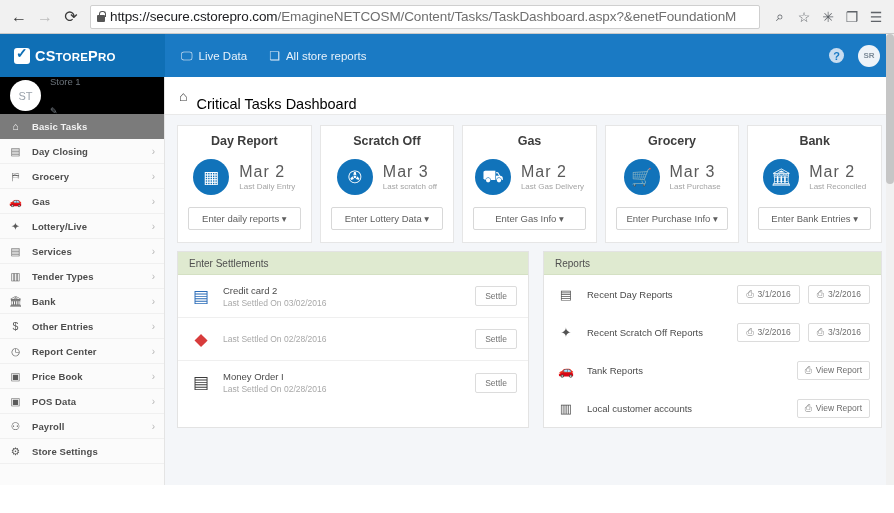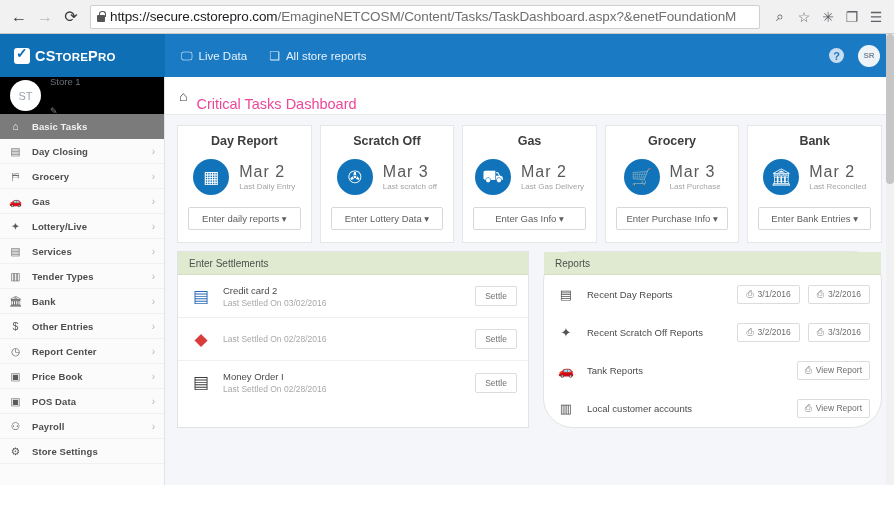--- a/index.html
+++ b/index.html
@@ -163,21 +163,21 @@
   .side-label { flex: 1 1 auto; font-weight: bold; font-size: 9.5px; letter-spacing: .1px; }
   .chev { font-size: 10px; color: #b7b7b7; }
 
   
   .content { flex: 1 1 auto; background: #f4f6f9; display: flex; flex-direction: column; }
   .page-title {
     height: 38px; background: #fff; display: flex; align-items: center;
     gap: 9px; padding-left: 14px; border-bottom: 1px solid #e9e9e9;
   }
   .home-ic { font-size: 14px; color: #3a3a3a; }
-  .page-title-text { font-size: 14.5px; color: #ec4899; margin-top: 16px; }
+  .page-title-text { font-size: 14.5px; color: #000000; margin-top: 16px; }
 
   .cards-row { display: flex; gap: 0; padding: 10px 8px 0 8px; }
   .card {
     flex: 1 1 0; background: #fff; border: 1px solid #e6e6e6;
     margin: 0 4px; padding: 8px 10px 12px 10px; height: 118px;
     display: flex; flex-direction: column; align-items: center;
   }
   .card-title { font-size: 12.5px; font-weight: bold; color: #3d3d3d; margin-bottom: 11px; }
   .card-mid { display: flex; align-items: center; gap: 10px; width: 100%; justify-content: center; }
   .circle {
@@ -191,21 +191,21 @@
   .card-btn {
     margin-top: 12px; width: 100%; height: 36px;
     border: 1px solid #d8d8d8; background: #fff; border-radius: 2px;
     font-size: 9.5px; color: #5e5e5e;
     display: flex; align-items: center; justify-content: center;
   }
 
   .panels-row { display: flex; padding: 8px 12px 0 12px; gap: 14px; }
   .panel { background: #fff; border: 1px solid #e3e3e3; }
   .panel-left { width: 352px; }
-  .panel-right { flex: 1 1 auto; border-radius: 30px; }
+  .panel-right { flex: 1 1 auto; }
   .panel-head {
     background: #dfead0; height: 23px; display: flex; align-items: center;
     padding-left: 11px; font-size: 10px; color: #4f4f4f; border-bottom: 1px solid #d4e0c3;
   }
   .settle-row {
     height: 43px; display: flex; align-items: center; padding: 0 11px;
     border-bottom: 1px solid #efefef; gap: 10px;
   }
   .settle-row:last-child { border-bottom: none; }
   .settle-ic { width: 24px; font-size: 17px; text-align: center; flex: 0 0 auto; }

